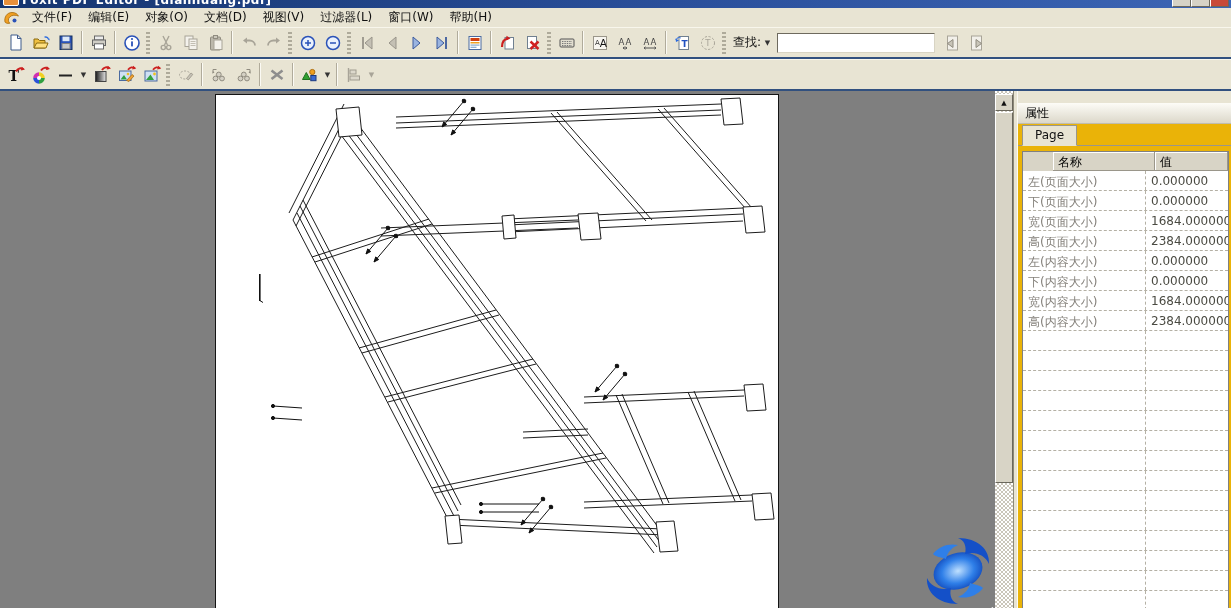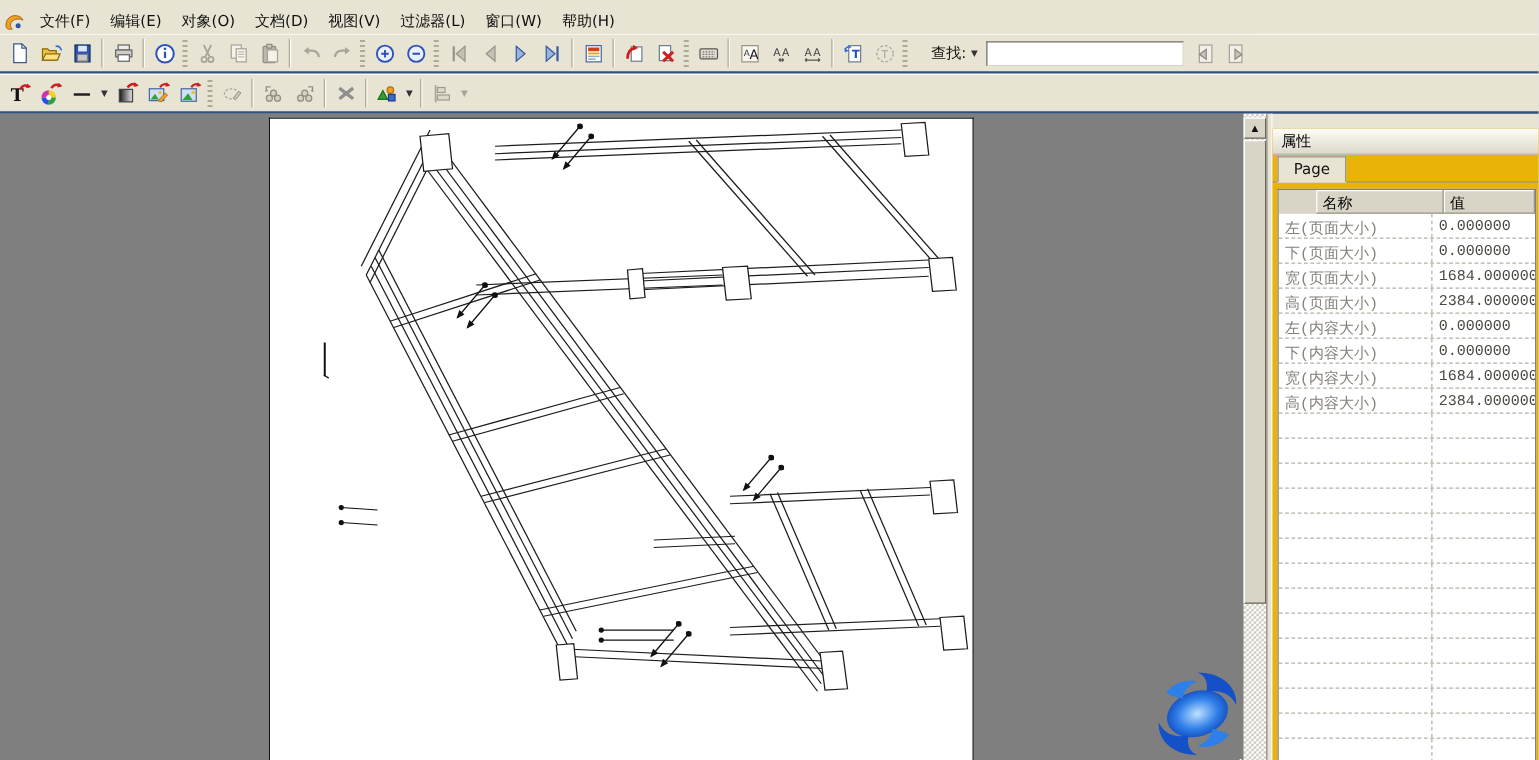--- a/index.html
+++ b/index.html
@@ -31,21 +31,21 @@
     flex:0 0 auto;border-radius:2px;}
   .tbtn svg{width:20px;height:20px;display:block;}
   .sep{width:0;height:23px;border-left:1px solid #b0ab9b;border-right:1px solid #fbfaf4;
     margin:0 3px;flex:0 0 auto;}
   .grip{width:4px;height:22px;margin:0 3px 0 2px;flex:0 0 auto;
     background:repeating-linear-gradient(180deg,#aeaa9a 0 2px,transparent 2px 4px);}
   .caret{width:11px;height:20px;display:flex;align-items:center;justify-content:center;
     font-size:7px;color:#333;flex:0 0 auto;}
   .caret.dis{color:#a8a498;}
   #findbox{display:flex;align-items:center;flex:0 0 auto;}
-  #find-label{margin:0 1px 0 16px;color:#111;}
+  #find-label{margin:0 1px 0 4px;color:#111;}
   #find-input{width:150px;height:18px;background:#fff;border:1px solid #6e6a5e;
     border-bottom-color:#d8d4c4;border-right-color:#d8d4c4;margin:0 4px;
     font:12px "DejaVu Sans",sans-serif;padding:0 3px;}
 
   
   #main{position:absolute;left:0;top:91px;width:1231px;height:517px;}
   #canvas{position:absolute;left:0;top:0;width:995px;height:517px;background:#7f7f7f;overflow:hidden;}
   #page{position:absolute;left:215px;top:3px;width:562px;height:520px;background:#fff;
     border:1px solid #141414;border-bottom:none;}
 
@@ -71,37 +71,44 @@
   #tabbar{height:21px;position:relative;border-bottom:1px solid #9a968a;}
   #tab-page{position:absolute;left:4px;bottom:-1px;padding:2px 12px 3px;background:#e8e4d3;
     border:1px solid #9a968a;border-bottom:1px solid #e8e4d3;color:#111;}
   #ptable{position:absolute;left:4px;top:48px;right:2px;bottom:0;background:#fff;
     border:1px solid #808080;border-bottom:none;overflow:hidden;}
   .phead{display:flex;height:19px;background:#d8d4c6;padding-left:30px;}
   .phead>div{box-sizing:border-box;padding:2px 5px;color:#000;
     border-right:1px solid #9a968a;border-bottom:1px solid #9a968a;
     box-shadow:inset 1px 1px 0 #fff;}
   .phc-name{width:102px;flex:0 0 auto;} .phc-val{flex:1;}
-  .prow{display:flex;height:20px;box-sizing:border-box;border-bottom:1px dashed #b4b0a4;font-family:Liberation Mono, monospace;}
+  .prow{display:flex;height:20px;box-sizing:border-box;border-bottom:1px dashed #b4b0a4;}
   .pname{width:102px;flex:0 0 auto;box-sizing:border-box;padding:3px 5px 0;color:#84807a;
     overflow:hidden;white-space:nowrap;}
   .pval{flex:1;box-sizing:border-box;padding:3px 5px 0;color:#4a4a42;
     border-left:1px dashed #b4b0a4;overflow:hidden;white-space:nowrap;margin-left:20px;}
 
   
   #wm-logo{position:absolute;left:919px;top:441px;width:78px;height:78px;z-index:30;}
   #wm-text{position:absolute;left:986px;top:460px;z-index:31;font-size:50px;font-weight:normal;
     letter-spacing:5px;color:transparent;-webkit-text-stroke:1.5px #fff;
     text-shadow:0 0 0 transparent;white-space:nowrap;margin-top:47px;}
 </style>
 </head>
 <body>
 
 <div id="app">
 
+  <div id="titlebar">
+    <div class="tico"></div>
+    <div class="ttext">Foxit PDF Editor - [dianhuang.pdf]</div>
+    <div class="winbtn" style="right:40px"></div>
+    <div class="winbtn" style="right:21px"></div>
+    <div class="winbtn" style="right:2px;background:#c84a38"></div>
+  </div>
 
   <div id="menubar">
     <svg class="appico" viewBox="0 0 18 16">
       <path d="M3 12C2 7 5 2.5 10 2.5c3.4 0 5.6 1.6 6.4 3.6-2.4-1.4-6.8-1.2-8.8 1-1.7 1.8-1.6 4.4.2 6.2-2.2.3-4.3-.1-4.8-1.3z" fill="#f0a024" stroke="#a66808" stroke-width="0.8"></path>
       <circle cx="12.5" cy="10.5" r="2" fill="#2a52b8"></circle>
     </svg>
     <span id="menu-items" style="display:flex">
         <span class="mitem">文件(F)</span>
         <span class="mitem">编辑(E)</span>
         <span class="mitem">对象(O)</span>

